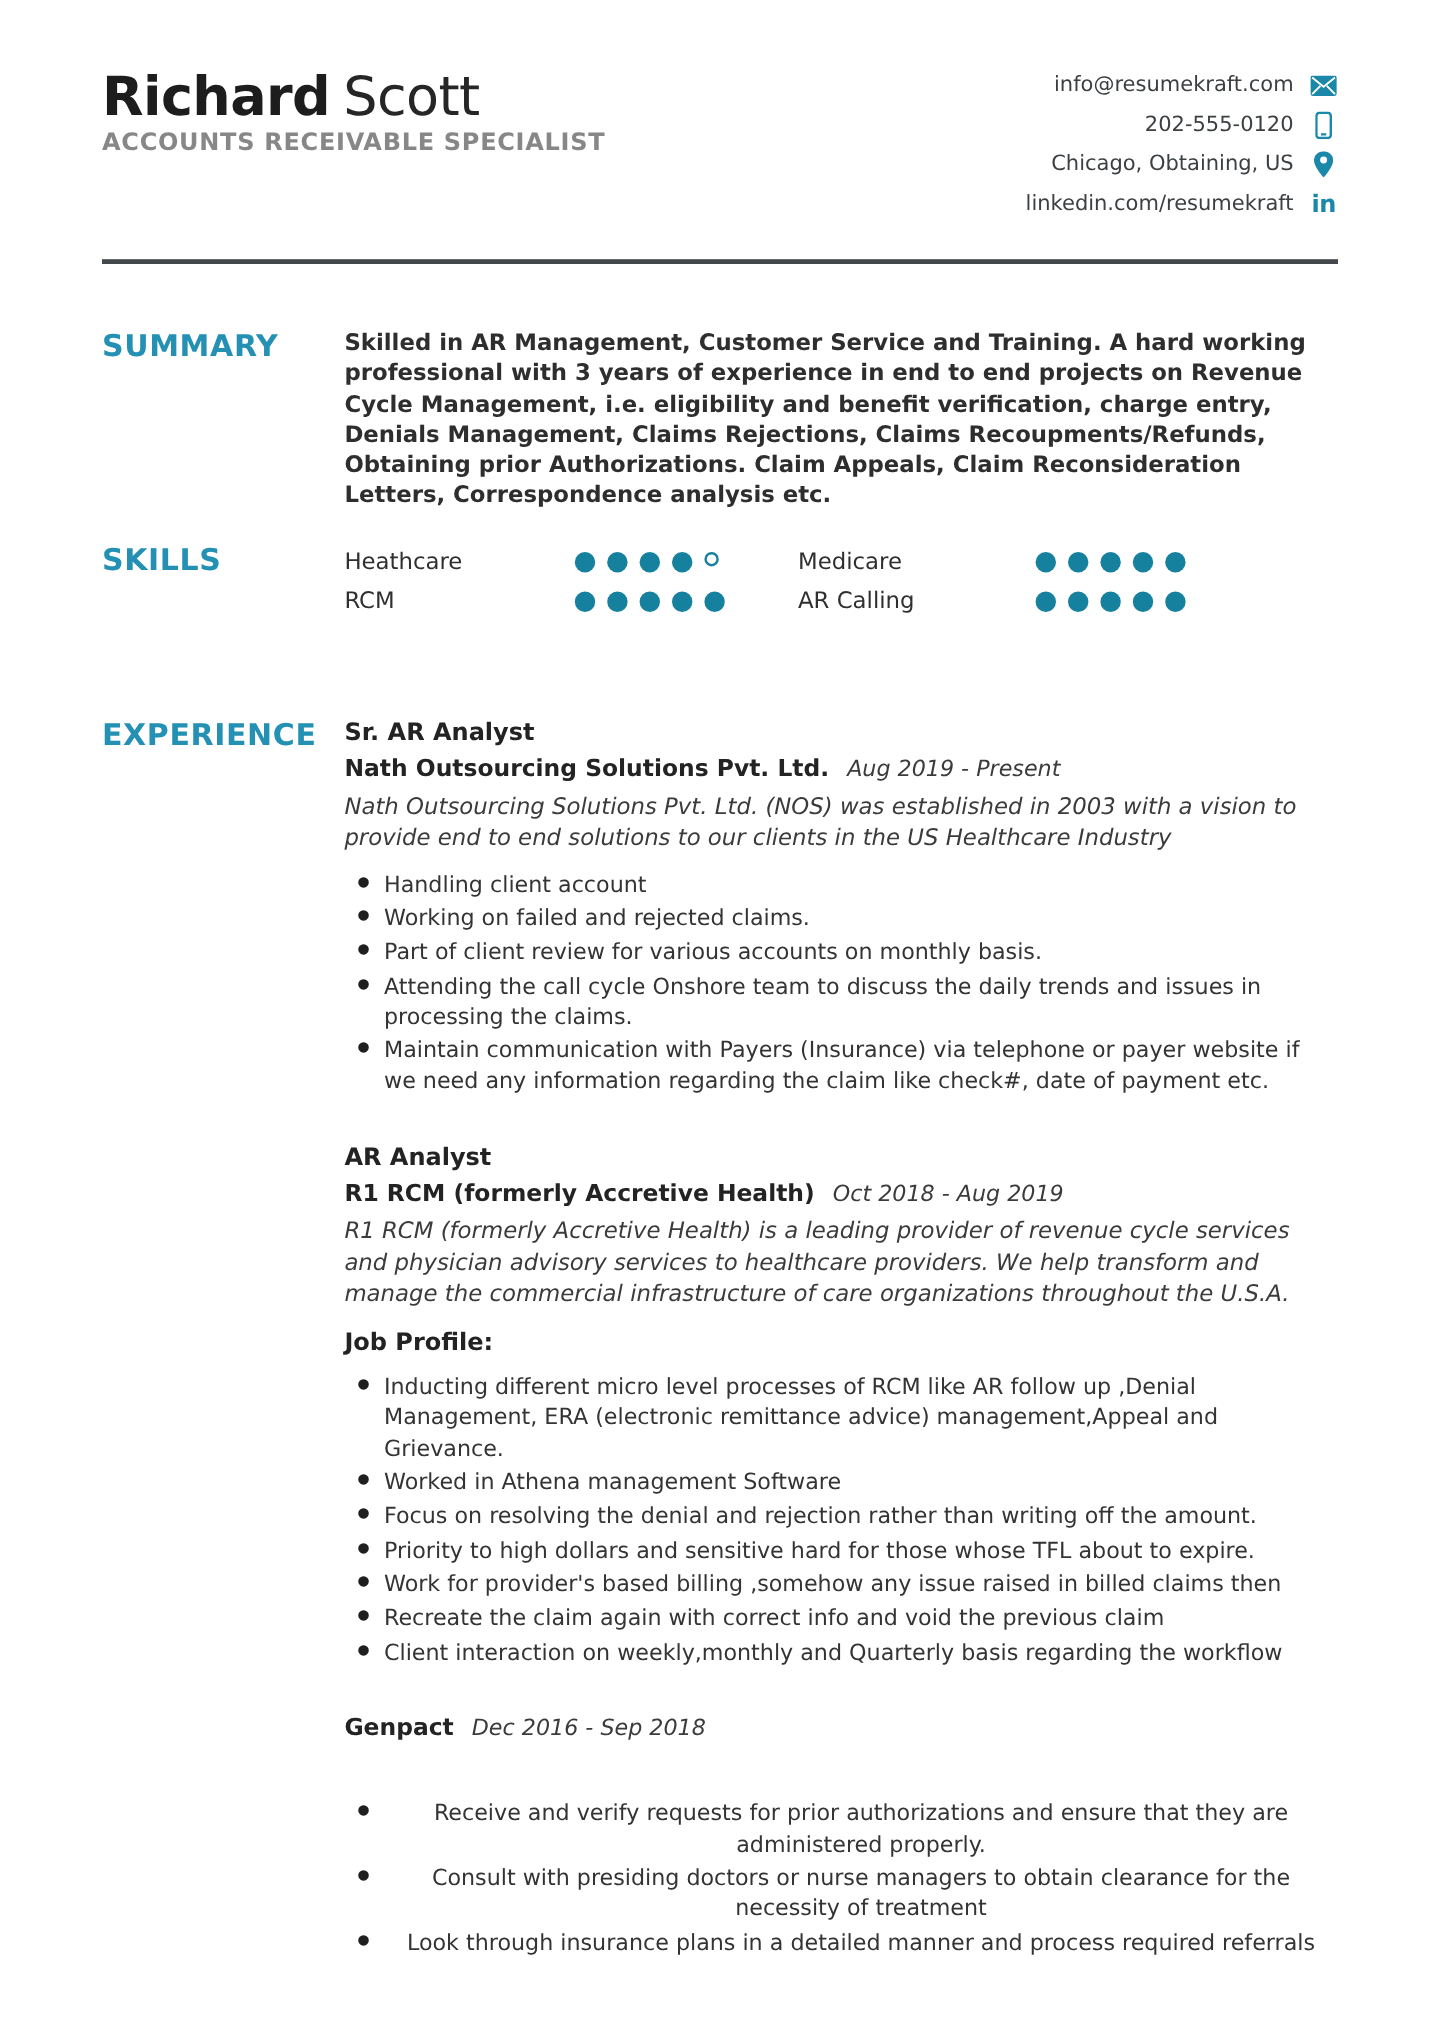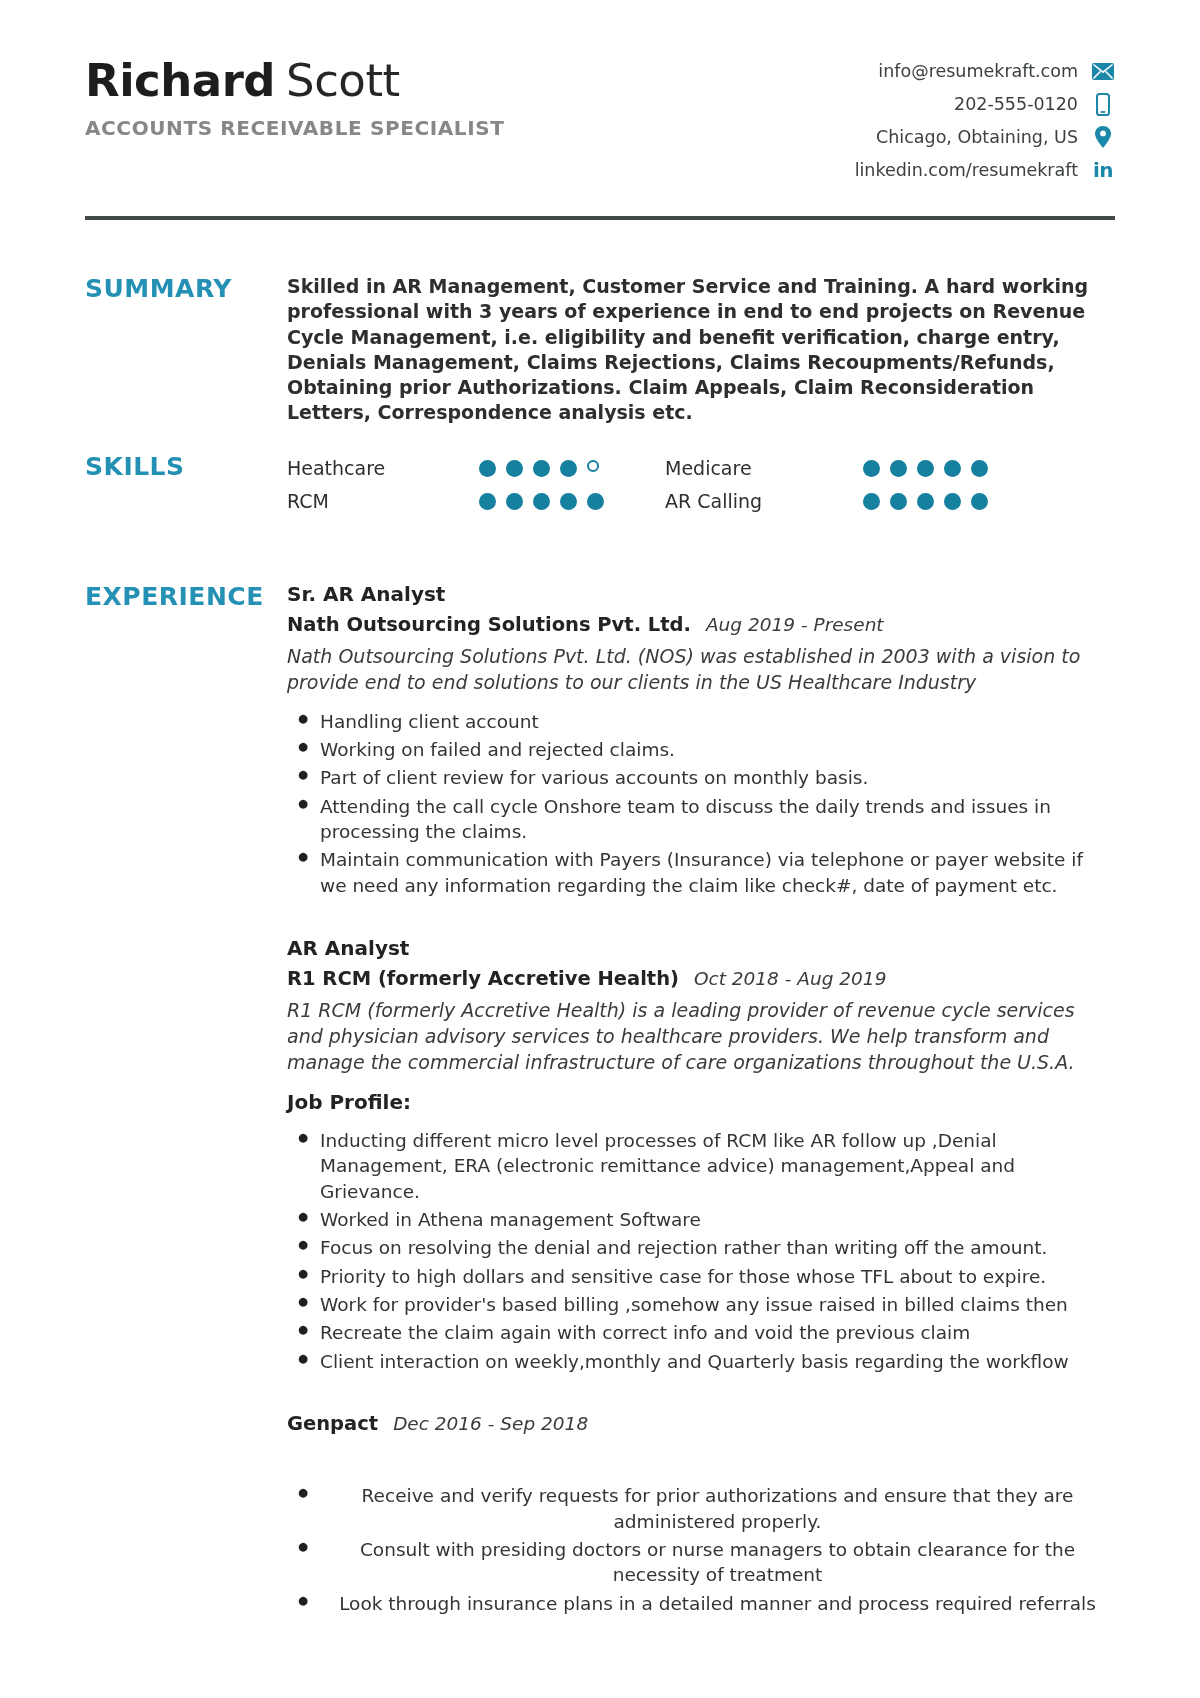--- a/index.html
+++ b/index.html
@@ -10,21 +10,21 @@
     font-family:"DejaVu Sans","Liberation Sans",sans-serif;
     color:#3b3b3b;
   }
   .page { padding:56px 85px 0 85px; }
 
   
   .header { display:flex; justify-content:space-between; align-items:flex-start; }
   .name { font-size:45px; line-height:1.12; color:#1d1d1d; letter-spacing:-0.5px; }
   .name .fn { font-weight:700; }
   .name .ln { font-weight:400; margin-left:11px; color:#262626; }
-  .job-headline { margin-top:10px; font-size:20px; font-weight:600; letter-spacing:0.6px; color:#878787; }
+  .job-headline { font-size:20px; font-weight:600; letter-spacing:0.6px; color:#878787; }
 
   .contacts { display:flex; flex-direction:column; align-items:flex-end; padding-top:4px; }
   .contact-row { display:flex; align-items:center; justify-content:flex-end; margin-bottom:11px; height:22px; }
   .contact-text { font-size:17.5px; color:#3c4043; }
   .contact-icon { width:24px; margin-left:13px; display:flex; justify-content:center; align-items:center; }
   .li-glyph { font-weight:800; font-size:20px; color:#1b87a9; line-height:1; letter-spacing:-0.5px; }
 
   .divider { height:4px; background:#43484a; margin-top:24px; }
 
   
@@ -40,21 +40,21 @@
   .summary-text { font-size:19px; font-weight:700; color:#2e2e2e; line-height:1.33; }
 
   .section-skills { margin-top:26px; }
   .skills-grid { display:grid; grid-template-columns:192px 186px 198px auto; align-items:center; }
   .skills-grid > div { height:33px; display:flex; align-items:center; }
   .skill-name { font-size:19px; color:#2f2f2f; }
   .dots { display:flex; gap:10px; }
   .dot { width:17px; height:17px; border-radius:50%; background:#16809f; }
   .dot.empty { background:transparent; border:2.5px solid #16809f; width:12px; height:12px; }
 
-  .section-exp { margin-top:64px; }
+  .section-exp { margin-top:80px; }
   .job { margin-bottom:38px; }
   .job-title { font-size:20px; font-weight:700; color:#232323; margin-bottom:7px; }
   .job-company-line { margin-bottom:7px; font-size:19.5px; }
   .company { font-weight:700; color:#232323; }
   .dates { font-style:italic; font-size:18.5px; color:#3b3b3b; margin-left:15px;text-align:center; }
   .job-desc { font-style:italic; font-size:19px; line-height:1.37; color:#3b3b3b; }
   .job-sub { font-weight:700; font-size:20px; color:#232323; margin-top:15px; }
   ul.bullets { margin:14px 0 0 0; padding:0; list-style:none; }
   ul.bullets.no-desc { margin-top:48px;text-align:center; }
   ul.bullets li {
@@ -189,21 +189,21 @@
         </div>
         <div class="job">
           <div class="job-title">AR Analyst</div>
           <div class="job-company-line"><span class="company">R1 RCM (formerly Accretive Health)</span><span class="dates">Oct 2018 - Aug 2019</span></div>
           <div class="job-desc">R1 RCM (formerly Accretive Health) is a leading provider of revenue cycle services and physician advisory services to healthcare providers. We help transform and manage the commercial infrastructure of care organizations throughout the U.S.A.</div>
           <div class="job-sub">Job Profile:</div>
           <ul class="bullets ">
             <li>Inducting different micro level processes of RCM like AR follow up ,Denial Management, ERA (electronic remittance advice) management,Appeal and Grievance.</li>
             <li>Worked in Athena management Software</li>
             <li>Focus on resolving the denial and rejection rather than writing off the amount.</li>
-            <li>Priority to high dollars and sensitive case for those whose TFL about to expire.</li>
+            <li>Priority to high dollars and sensitive hard for those whose TFL about to expire.</li>
             <li>Work for provider's based billing ,somehow any issue raised in billed claims then</li>
             <li>Recreate the claim again with correct info and void the previous claim</li>
             <li>Client interaction on weekly,monthly and Quarterly basis regarding the workflow</li>
           </ul>
         </div>
         <div class="job">
           <div class="job-company-line"><span class="company">Genpact</span><span class="dates">Dec 2016 - Sep 2018</span></div>
           <ul class="bullets no-desc">
             <li>Receive and verify requests for prior authorizations and ensure that they are administered properly.</li>
             <li>Consult with presiding doctors or nurse managers to obtain clearance for the necessity of treatment</li>

